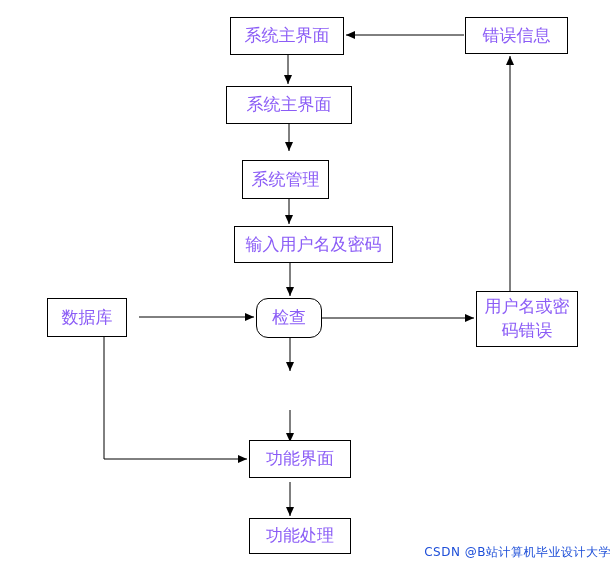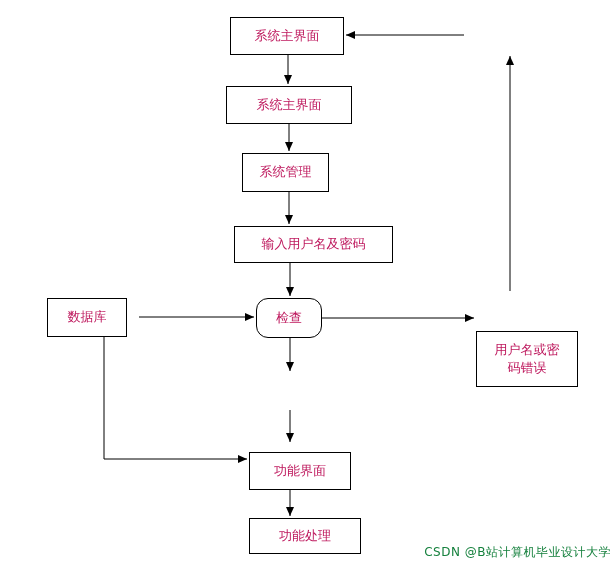--- a/index.html
+++ b/index.html
@@ -10,40 +10,40 @@
     position:relative;
     overflow:hidden;
   }
   #flowchart { position:absolute; left:0; top:0; width:615px; height:567px; }
   #edges { position:absolute; left:0; top:0; width:615px; height:567px; }
   .node {
     position:absolute;
     box-sizing:border-box;
     background:#ffffff;
     border:1px solid #000000;
-    color:#be185d;
-    font-size:13px;
+    color:#8b5cf6;
+    font-size:17px;
     line-height:1.4;
     display:flex;
     align-items:center;
     justify-content:center;
     text-align:center;
     white-space:pre-line;
   }
   #n-main     { left:230px; top:17px;  width:114px; height:38px; }
   #n-error    { left:465px; top:17px;  width:103px; height:37px; }
   #n-login    { left:226px; top:86px;  width:126px; height:38px; }
-  #n-manage   { left:242px; top:153px; width:87px;  height:39px; }
+  #n-manage   { left:242px; top:160px; width:87px;  height:39px; }
   #n-input    { left:209px; top:226px; width:159px; height:37px;margin-left:25px; }
   #n-database { left:47px;  top:298px; width:80px;  height:39px; }
   #n-check    { left:256px; top:298px; width:66px;  height:40px;border-radius:12px; }
-  #n-wrong    { left:476px; top:291px; width:102px; height:56px;margin-top:40px; }
+  #n-wrong    { left:476px; top:291px; width:102px; height:56px; }
   #n-correct  { left:221px; top:373px; width:132px; height:37px; }
-  #n-funcui   { left:249px; top:452px; width:102px; height:38px;text-align:center; }
-  #n-funcproc { left:249px; top:518px; width:112px; height:36px; }
+  #n-funcui   { left:249px; top:440px; width:102px; height:38px;text-align:center; }
+  #n-funcproc { left:249px; top:518px; width:102px; height:36px; }
   #watermark {
     position:absolute;
     right:4px; top:544px;
     font-size:12px;
     letter-spacing:0.5px;
   }
   svg line, svg polyline { stroke:#000000; stroke-width:1; fill:none; }
 </style>
 </head>
 <body>
@@ -64,24 +64,25 @@
     <line x1="139" y1="317" x2="254" y2="317" marker-end="url(#arrow)"></line>
     <line x1="322" y1="318" x2="474" y2="318" marker-end="url(#arrow)"></line>
     <line x1="510" y1="291" x2="510" y2="56" marker-end="url(#arrow)"></line>
     <line x1="290" y1="336" x2="290" y2="371" marker-end="url(#arrow)"></line>
     <line x1="290" y1="410" x2="290" y2="442" marker-end="url(#arrow)"></line>
     <polyline points="104,337 104,459 247,459" marker-end="url(#arrow)"></polyline>
     <line x1="290" y1="482" x2="290" y2="516" marker-end="url(#arrow)"></line>
   </svg>
 
   <div class="node" id="n-main">系统主界面</div>
+  <div class="node" id="n-error">错误信息</div>
   <div class="node" id="n-login">系统主界面</div>
   <div class="node" id="n-manage">系统管理</div>
   <div class="node" id="n-input">输入用户名及密码</div>
   <div class="node" id="n-database">数据库</div>
   <div class="node" id="n-check">检查</div>
   <div class="node" id="n-wrong">用户名或密
 码错误</div>
   <div class="node" id="n-funcui">功能界面</div>
   <div class="node" id="n-funcproc">功能处理</div>
 
-  <div id="watermark" style="color: #15803d;">CSDN @B站计算机毕业设计大学</div>
+  <div id="watermark" style="color: #1d4ed8;">CSDN @B站计算机毕业设计大学</div>
 </div>
 
 </body></html>

